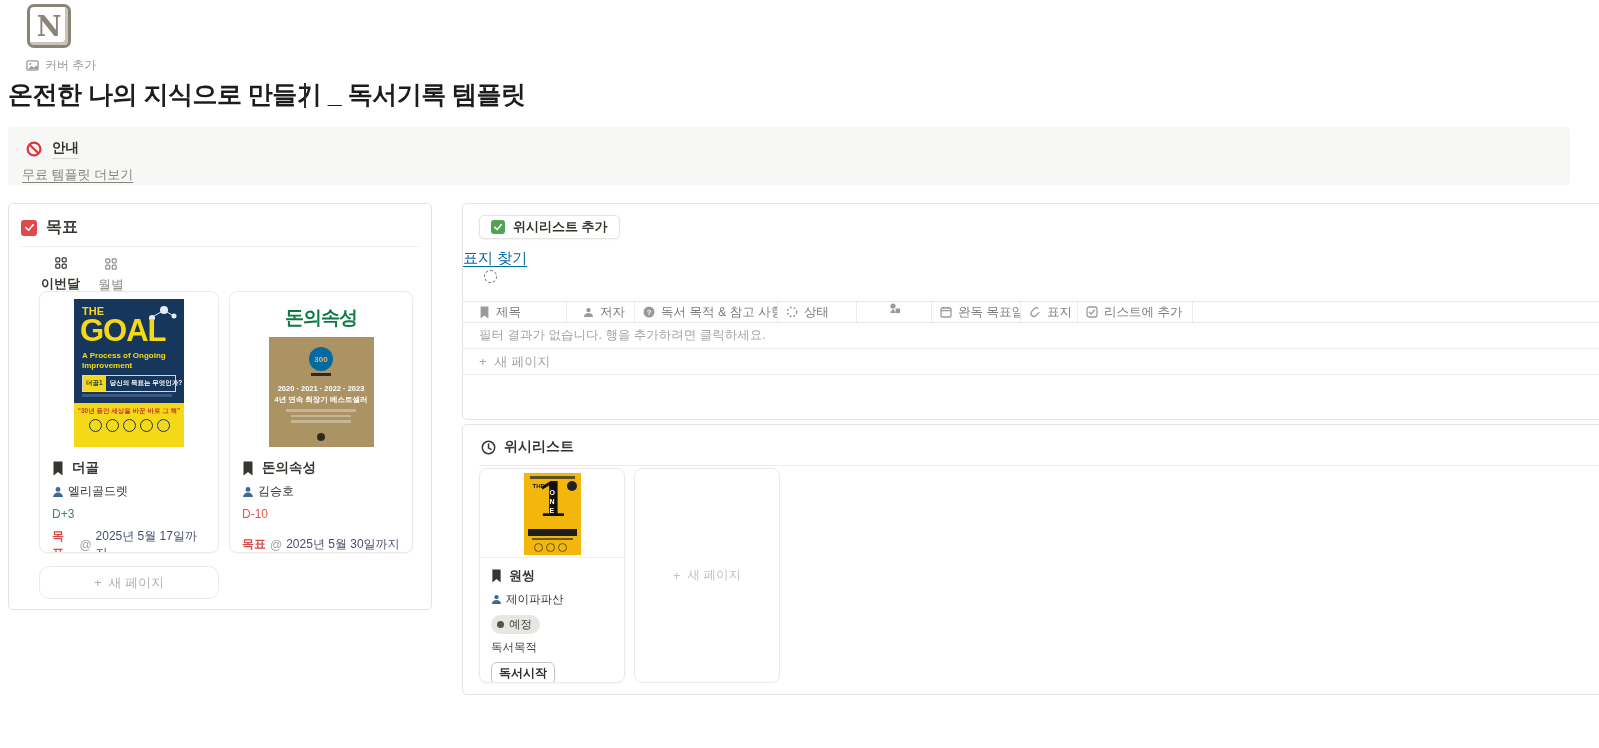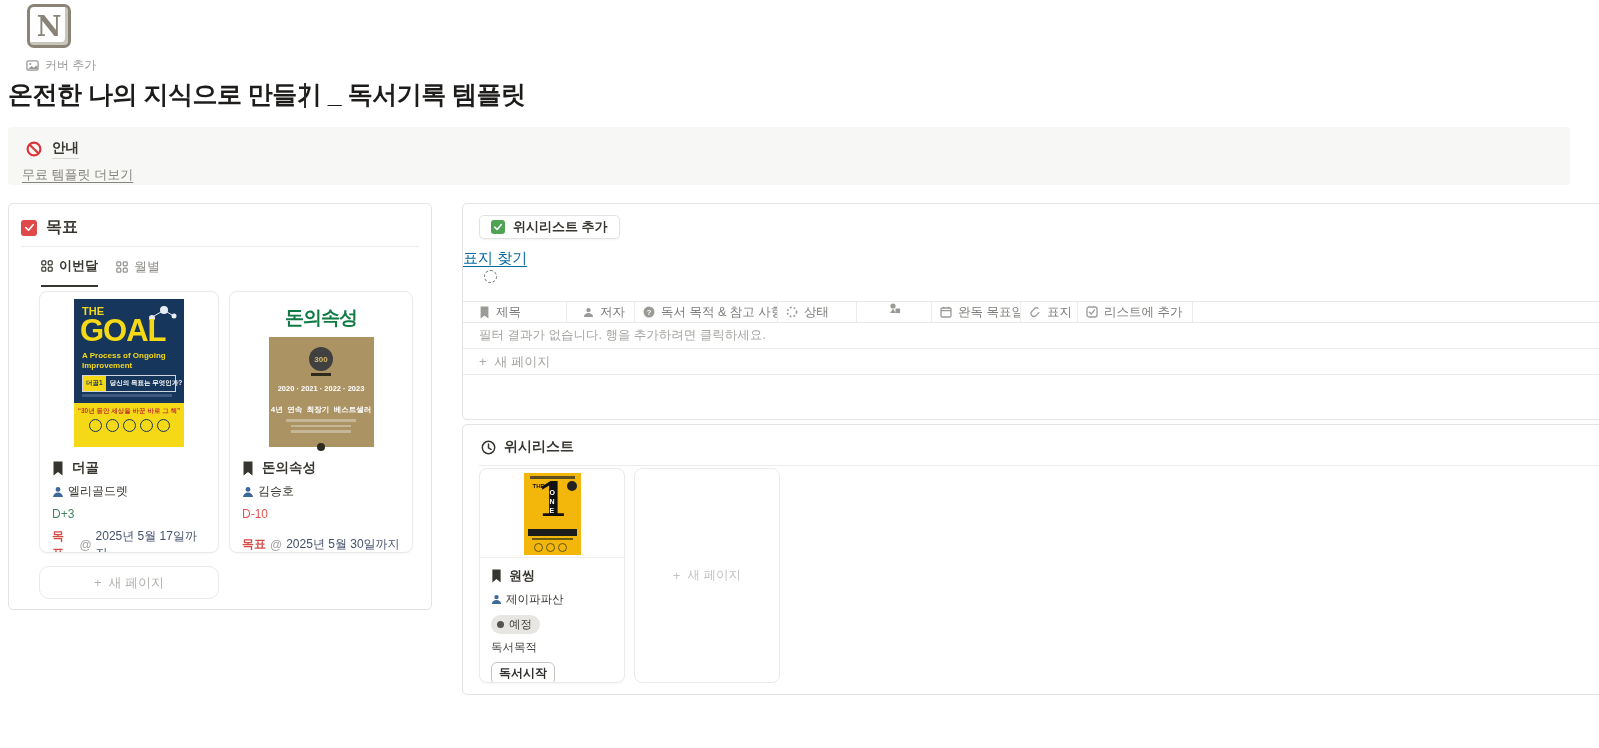--- a/index.html
+++ b/index.html
@@ -29,21 +29,21 @@
 
   
   .goals { left:8px; top:203px; width:424px; height:407px; }
   .goals-head { display:flex; align-items:center; gap:9px; padding:13px 12px 8px 12px; }
   .goals-title { font-size:16px; font-weight:700; }
   .chk { width:16px; height:16px; border-radius:3px; display:flex; align-items:center; justify-content:center; }
   .chk-red { background:#de4a4a; }
   .chk-green { background:#51a354; }
   .goals-divider { margin:0 12px; border-top:1px solid #ededeb; }
   .tabs { display:flex; align-items:center; gap:18px; padding:10px 12px 0 32px; }
-  .tab { display:flex; align-items:center; gap:6px; font-size:13px; padding-bottom:10px; cursor:pointer; }
+  .tab { display:flex; align-items:center; gap:6px; font-size:13px; padding-bottom:10px; cursor:pointer;flex-direction:column; }
   .tab.active { color:#37352f; font-weight:700; border-bottom:2px solid #37352f; }
   .tab.inactive { color:#8f8e8a; }
 
   .gallery-card { position:absolute; background:#fff; border:1px solid #ebeae8; border-radius:8px;
     box-shadow:0 1px 2px rgba(15,15,15,0.04); overflow:hidden; }
   .card-1 { left:30px; top:87px; width:180px; height:262px; }
   .card-2 { left:220px; top:87px; width:184px; height:262px; }
   .cover-wrap { height:156px; display:flex; align-items:flex-start; justify-content:center; padding-top:7px; }
   .card-body { padding:8px 12px 0 12px; }
   .card-title-row { display:flex; align-items:center; gap:8px; margin:3px 0 6px 0; }
@@ -71,25 +71,25 @@
   .cg-band-r { color:#fff; font-size:6.5px; padding:3px 4px; white-space:nowrap; }
   .cg-micro { position:absolute; left:8px; top:95px; width:90px; height:3px; background:#5a7293; opacity:.6; }
   .cg-bottom { position:absolute; left:0; bottom:0; width:100%; height:44px; background:#f5d917; }
   .cg-quote { color:#c23b2e; font-size:6.5px; text-align:center; margin-top:4px; font-weight:700; }
   .cg-laurels { display:flex; justify-content:center; gap:4px; margin-top:3px; }
   .cg-laurel { width:13px; height:13px; border:1px solid #16365c; border-radius:50%; }
 
   .cover-money { width:105px; height:148px; background:#ac9364; position:relative; }
   .cm-top { height:38px; background:#fff; display:flex; align-items:center; justify-content:center; }
   .cm-title { color:#0f7a44; font-weight:700; font-size:19px; letter-spacing:-1px; }
-  .cm-badge { width:24px; height:24px; background:#404040; border-radius:50%; margin:10px auto 2px auto;
+  .cm-badge { width:24px; height:24px; background:#0369a1; border-radius:50%; margin:10px auto 2px auto;
     display:flex; align-items:center; justify-content:center; color:#d9b96a; font-size:8px; font-weight:700; }
   .cm-ribbon { width:20px; height:3px; background:#2f2a1e; margin:0 auto 8px auto; }
   .cm-years { color:#fff; font-size:7.5px; font-weight:700; text-align:center; }
-  .cm-sub { color:#fff; font-size:7.5px; font-weight:700; text-align:center; margin-top:12px;font-family:Liberation Mono, monospace; }
+  .cm-sub { color:#fff; font-size:7.5px; font-weight:700; text-align:center; margin-top:2px; }
   .cm-micro { width:70px; height:2.5px; background:#cabfa3; margin:4px auto 0 auto; opacity:.8; }
   .cm-micro2 { width:60px; height:2.5px; background:#cabfa3; margin:3px auto 0 auto; opacity:.8; }
   .cm-mark { width:8px; height:8px; border-radius:50%; background:#2f2a1e; margin:10px auto 0 auto; }
 
   .cover-one { width:57px; height:82px; background:#f3b70c; position:relative; overflow:hidden; }
   .co-top { position:absolute; left:6px; top:3px; width:45px; height:2.5px; background:#2b2b2b; opacity:.75; }
   .co-the { position:absolute; left:9px; top:10px; color:#111; font-size:6px; font-weight:700; }
   .co-digit { position:absolute; left:13px; top:2px; color:#111; font-size:46px; font-weight:700;
     font-family:"DejaVu Serif","Liberation Serif",serif; line-height:1.1; }
   .co-one { position:absolute; left:26px; top:16px; color:#fff; font-size:7px; font-weight:700;

